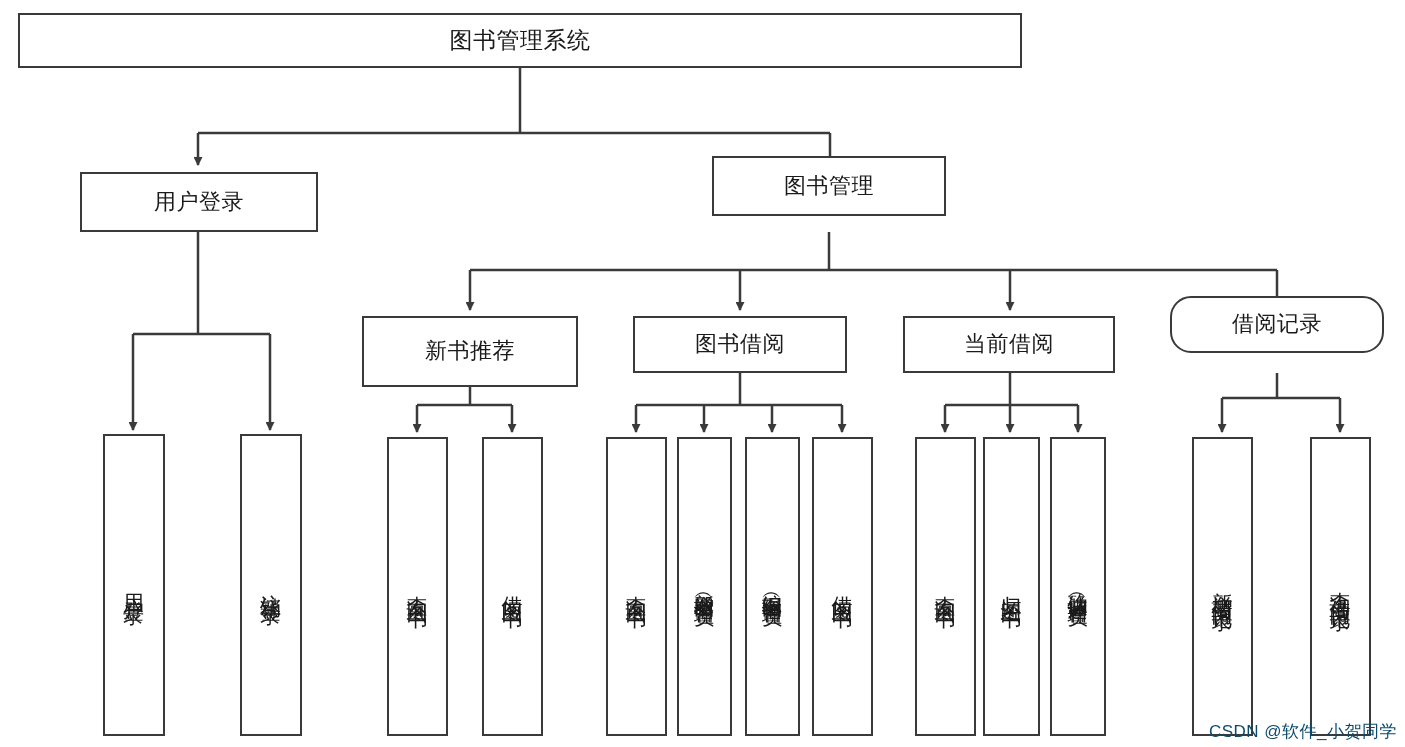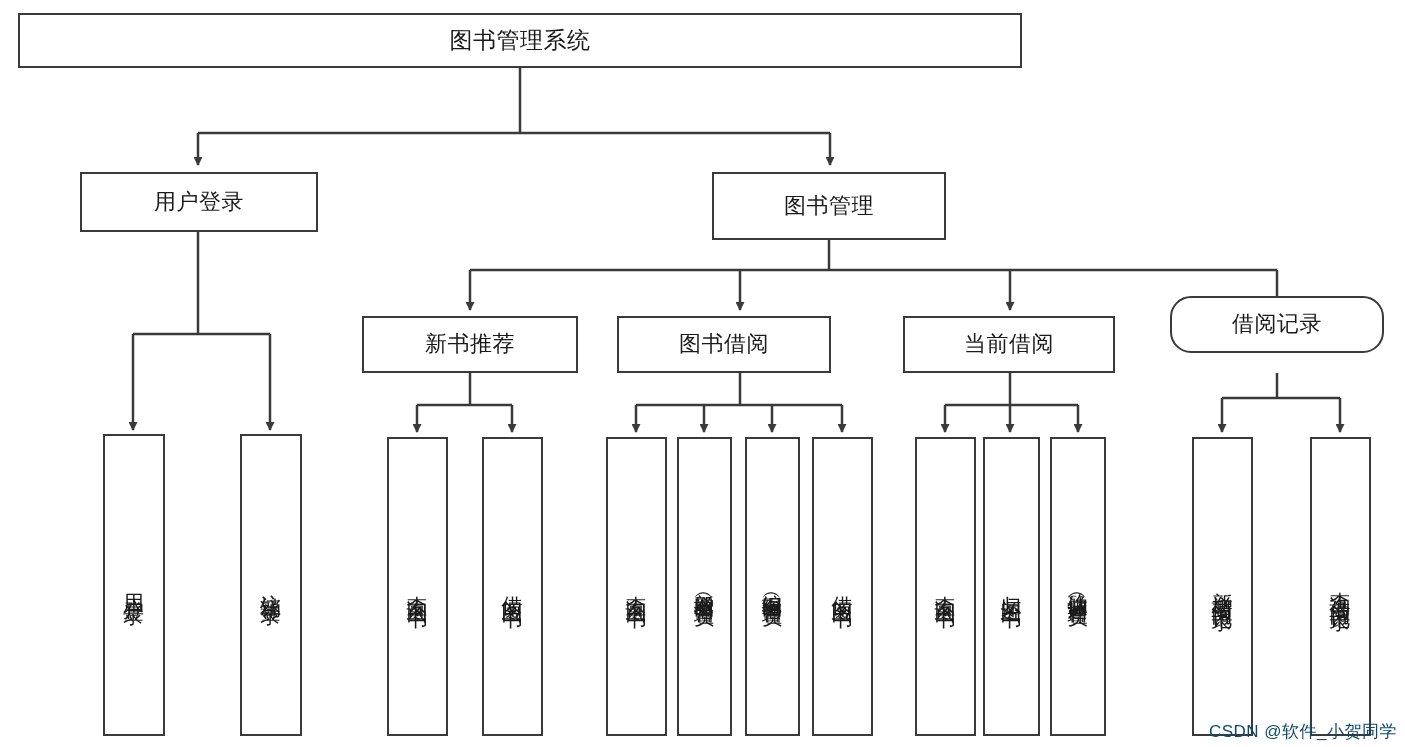--- a/index.html
+++ b/index.html
@@ -117,29 +117,29 @@
   </svg>
 
   <div class="node horiz root" style="left:18px;top:13px;width:1004px;height:55px;">
     <span class="lbl">图书管理系统</span>
   </div>
 
   <div class="node horiz" style="left:80px;top:172px;width:238px;height:60px;">
     <span class="lbl">用户登录</span>
   </div>
 
-  <div class="node horiz" style="left:712px;top:172px;width:234px;height:68px;align-items:center;">
+  <div class="node horiz" style="left:712px;top:156px;width:234px;height:60px;align-items:center;">
     <span class="lbl">图书管理</span>
   </div>
 
-  <div class="node horiz" style="left:362px;top:316px;width:216px;height:57px;">
+  <div class="node horiz" style="left:362px;top:316px;width:216px;height:71px;">
     <span class="lbl">新书推荐</span>
   </div>
 
-  <div class="node horiz" style="left:617px;top:316px;width:214px;height:57px;">
+  <div class="node horiz" style="left:633px;top:316px;width:214px;height:57px;">
     <span class="lbl">图书借阅</span>
   </div>
 
   <div class="node horiz" style="left:903px;top:316px;width:212px;height:57px;">
     <span class="lbl">当前借阅</span>
   </div>
 
   <div class="node horiz" style="left:1170px;top:296px;width:214px;height:57px;border-radius:21px;">
     <span class="lbl">借阅记录</span>
   </div>

